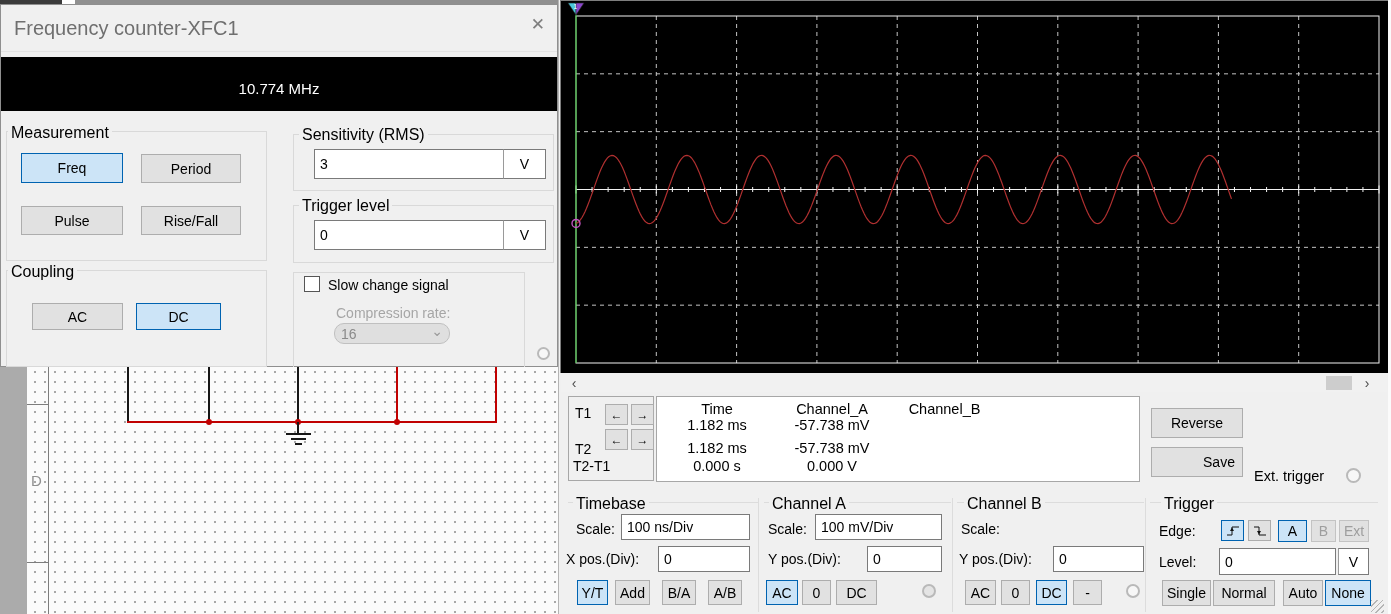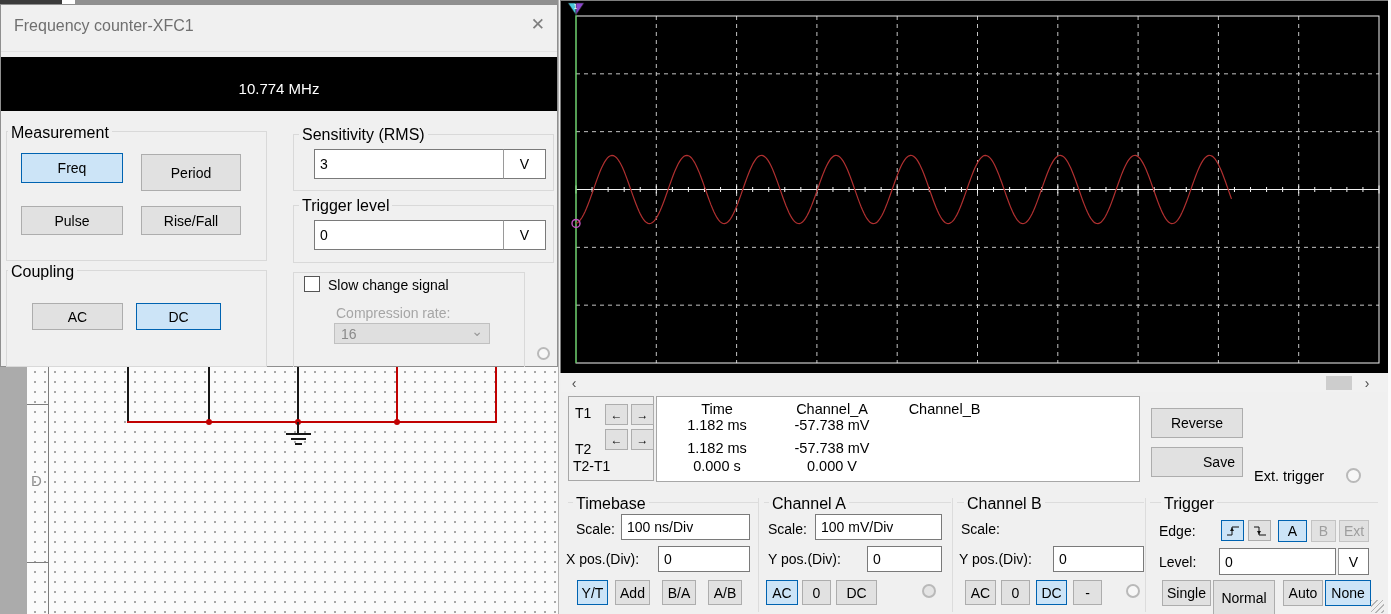--- a/index.html
+++ b/index.html
@@ -17,21 +17,21 @@
   .wire-black{background:#161616;}
   .junction{width:6px;height:6px;border-radius:50%;background:#c00000;}
   
   .strip-dark{left:0;top:0;width:62px;height:4px;background:#3b3b3b;}
   .strip-white{left:62px;top:0;width:13px;height:4px;background:#ffffff;}
   .strip-grey{left:75px;top:0;width:483px;height:4px;background:#909090;}
   #right-grid-strip{left:1388px;top:0;width:3px;height:614px;background:#fbfbfb;
     background-image:radial-gradient(#a8a8a8 0.8px, transparent 1px);background-size:10px 10px;}
   
   #fc-window{left:0;top:4px;width:558px;height:363px;background:#f0f0f0;border:1px solid #8f8f8f;}
-  #fc-title{left:13px;top:12px;font-size:16px;color:#6f6f6f;}
+  #fc-title{left:13px;top:12px;font-size:20px;color:#6f6f6f;}
   #fc-close{right:12px;top:9px;font-size:17px;color:#7f7f7f;cursor:default;}
   #fc-titlebar-line{left:0;top:46px;width:556px;height:1px;background:#e3e3e3;}
   #fc-display{left:0;top:52px;width:556px;height:54px;background:#000;display:flex;align-items:center;justify-content:center;}
   #fc-display span{color:#fff;font-size:15px;margin-top:9px;}
   .gbox{border:1px solid #d9d9d9;}
   .glabel{font-size:16px;background:#f0f0f0;padding:0 3px;white-space:nowrap;}
   .btn{display:flex;align-items:center;justify-content:center;background:#e1e1e1;
        border:1px solid #adadad;font-size:14px;cursor:default;}
   .btn.sel{background:#cce4f7;border-color:#0063b1;}
   .btn.dis{color:#9e9e9e;border-color:#c3c3c3;}
@@ -100,21 +100,21 @@
     <div id="fc-title" class="abs">Frequency counter-XFC1</div>
     <div id="fc-close" class="abs">✕</div>
     <div id="fc-titlebar-line" class="abs"></div>
     <div id="fc-display" class="abs">
       <span>10.774 MHz</span>
     </div>
 
     <div class="abs gbox" style="left:5px;top:126px;width:261px;height:130px;"></div>
     <div class="abs glabel" style="left:7px;top:119px;">Measurement</div>
     <div class="abs btn sel" style="left:20px;top:148px;width:102px;height:30px;">Freq</div>
-    <div class="abs btn" style="left:140px;top:149px;width:100px;height:37px;">Period</div>
+    <div class="abs btn" style="left:140px;top:149px;width:100px;height:29px;">Period</div>
     <div class="abs btn" style="left:20px;top:201px;width:102px;height:29px;">Pulse</div>
     <div class="abs btn" style="left:140px;top:201px;width:100px;height:29px;">Rise/Fall</div>
 
     <div class="abs gbox" style="left:5px;top:265px;width:261px;height:97px;"></div>
     <div class="abs glabel" style="left:7px;top:258px;">Coupling</div>
     <div class="abs btn" style="left:31px;top:298px;width:91px;height:27px;">AC</div>
     <div class="abs btn sel" style="left:135px;top:298px;width:85px;height:27px;">DC</div>
 
     <div class="abs gbox" style="left:292px;top:129px;width:261px;height:57px;"></div>
     <div class="abs glabel" style="left:298px;top:121px;">Sensitivity (RMS)</div>
@@ -123,21 +123,21 @@
 
     <div class="abs gbox" style="left:292px;top:200px;width:261px;height:58px;"></div>
     <div class="abs glabel" style="left:298px;top:192px;">Trigger level</div>
     <div class="abs input" style="left:313px;top:215px;width:190px;height:30px;">0</div>
     <div class="abs unitcell" style="left:502px;top:215px;width:43px;height:30px;">V</div>
 
     <div class="abs gbox" style="left:292px;top:267px;width:232px;height:95px;border-bottom:none;"></div>
     <div id="fc-checkbox" class="abs" style="left:303px;top:271px;"></div>
     <div class="abs lbl" style="left:327px;top:272px;font-size:14px;">Slow change signal</div>
     <div class="abs lbl lbl-dis" style="left:335px;top:300px;font-size:14px;">Compression rate:</div>
-    <div id="fc-compress" class="abs" style="left:333px;top:318px;width:156px;height:21px;">
+    <div id="fc-compress" class="abs" style="left:333px;top:318px;width:116px;height:21px;border-radius:10px;">
       <span>16</span>
       <span style="color:#9a9a9a;margin-top:-6px;">⌄</span>
     </div>
     <div class="abs terminal" style="left:536px;top:342px;width:13px;height:13px;"></div>
   </div>
 
   <div id="scope-window" class="abs">
 
     <svg id="scope-svg" class="abs" width="828" height="373">
         <rect x="0" y="0" width="828" height="373" fill="#000"></rect>
@@ -305,21 +305,21 @@
           <polygon points="4,6 8,6 6,9.5" fill="#111"></polygon>
         </svg>
     </div>
     <div class="abs btn sel" style="left:719px;top:520px;width:29px;height:22px;">A</div>
     <div class="abs btn dis" style="left:752px;top:520px;width:25px;height:22px;">B</div>
     <div class="abs btn dis" style="left:780px;top:520px;width:30px;height:22px;">Ext</div>
     <div class="abs lbl" style="left:600px;top:554px;font-size:14px;">Level:</div>
     <div class="abs input" style="left:660px;top:548px;width:117px;height:27px;">0</div>
     <div class="abs unitcell" style="left:779px;top:548px;width:31px;height:27px;">V</div>
     <div class="abs btn" style="left:603px;top:580px;width:49px;height:26px;">Single</div>
-    <div class="abs btn" style="left:654px;top:580px;width:62px;height:35px;">Normal</div>
+    <div class="abs btn" style="left:654px;top:580px;width:62px;height:26px;">Normal</div>
     <div class="abs btn" style="left:724px;top:580px;width:40px;height:26px;">Auto</div>
     <div class="abs btn sel" style="left:766px;top:580px;width:46px;height:26px;">None</div>
 
     <div id="resize-grip" class="abs"></div>
   </div>
 
   <div id="right-grid-strip" class="abs"></div>
 </div>
 
 </body></html>

